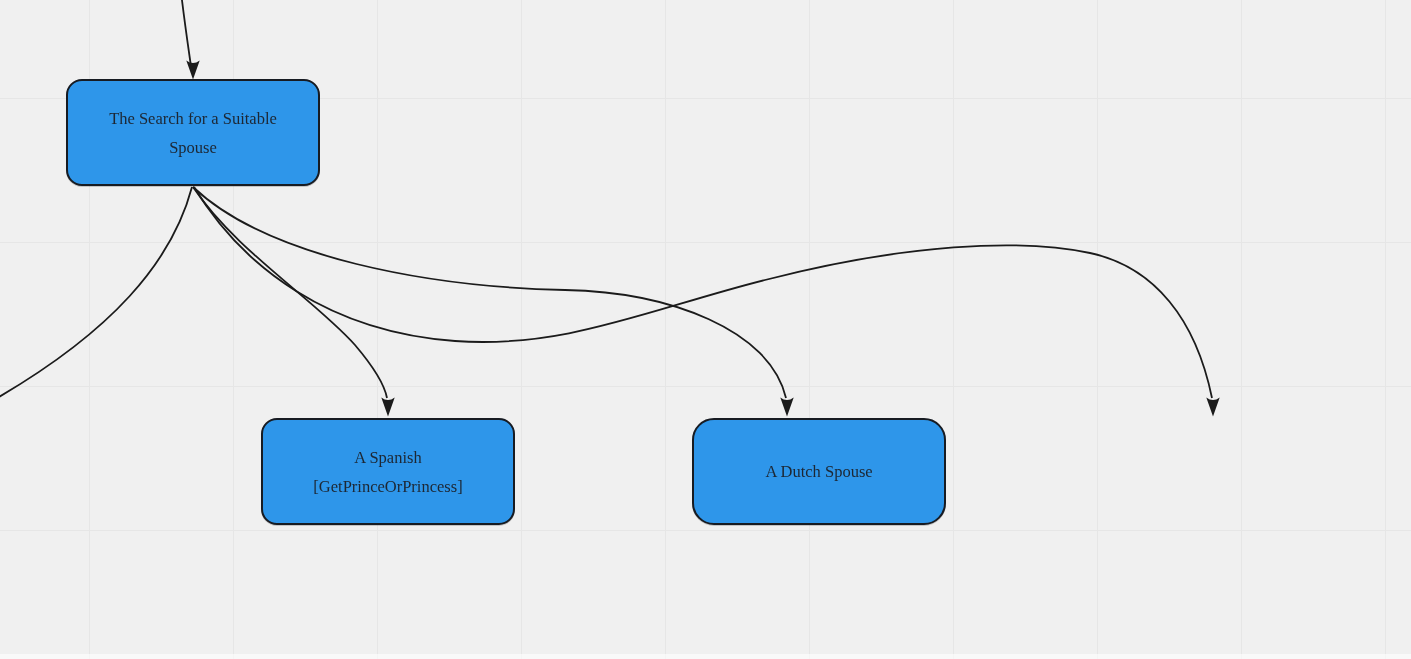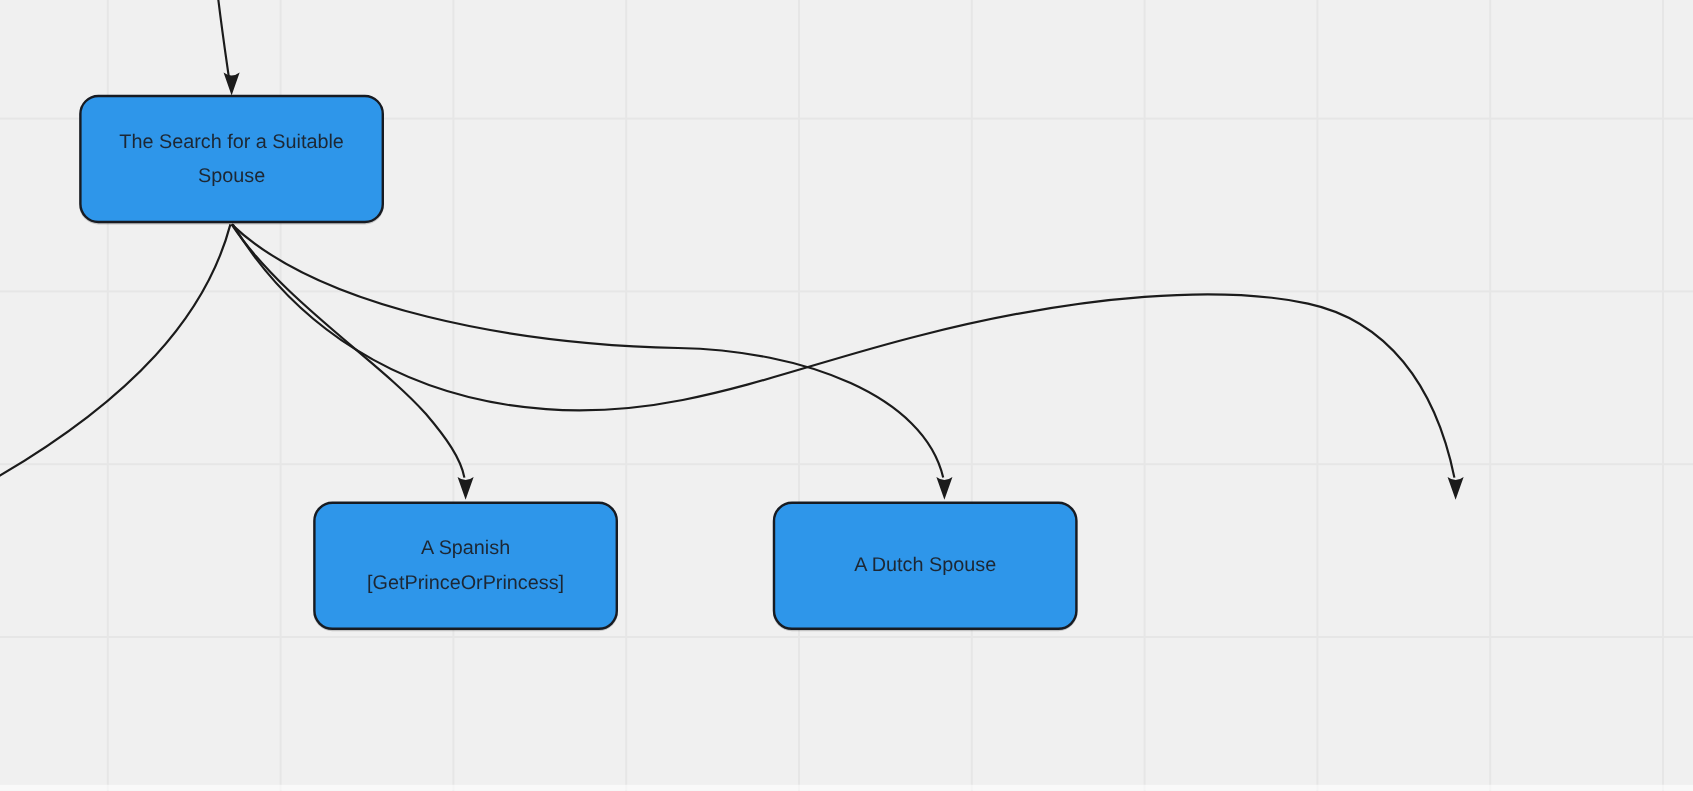--- a/index.html
+++ b/index.html
@@ -45,24 +45,25 @@
     background: var(--node-fill, #2e96ea);
     color: var(--node-text, #1d2733);
     font-size: 16.5px;
     line-height: 29px;
     display: flex;
     align-items: center;
     justify-content: center;
     text-align: center;
     box-shadow: 0 1px 0 rgba(0,0,0,0.18);
     cursor: default;
+    font-family: Liberation Serif, serif;
   }
   .node-search   { left: 66px;   top: 79px;  }
   .node-spanish  { left: 261px;  top: 418px; justify-content: center; }
-  .node-dutch    { left: 644px;  top: 418px; }
+  .node-dutch    { left: 692px;  top: 418px; border-radius: 22px; }
   .node-relative { left: 1087px; top: 418px; }
 
   .canvas-bottom-edge {
     position: absolute;
     left: 0; right: 0; bottom: 0;
     height: 5px;
     background: rgba(255,255,255,0.6);
   }
 </style>
 </head>

